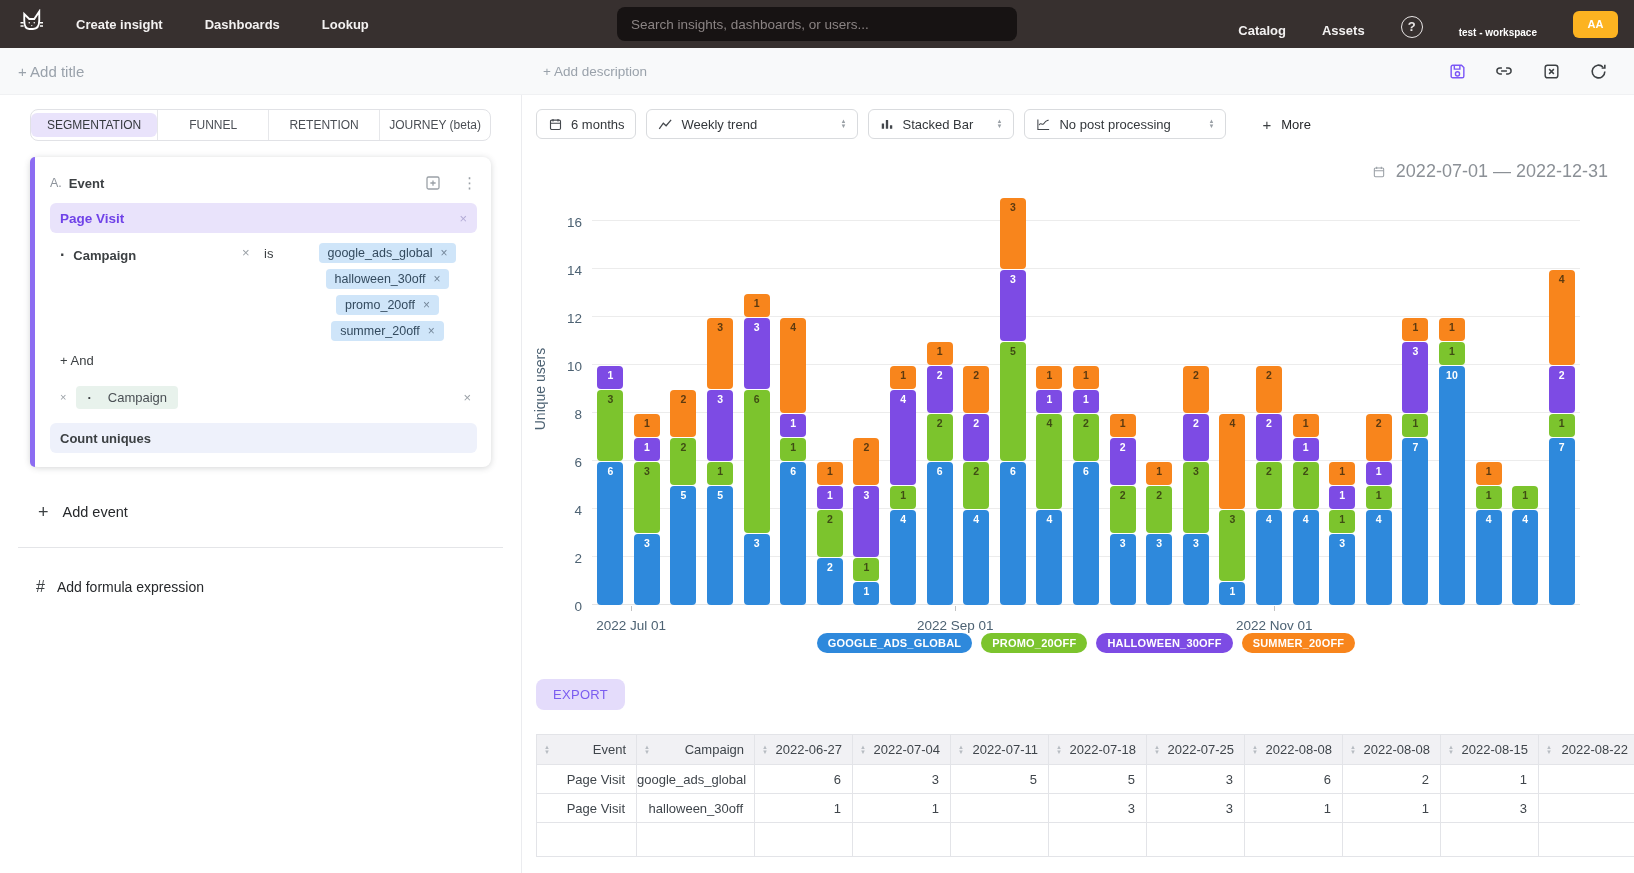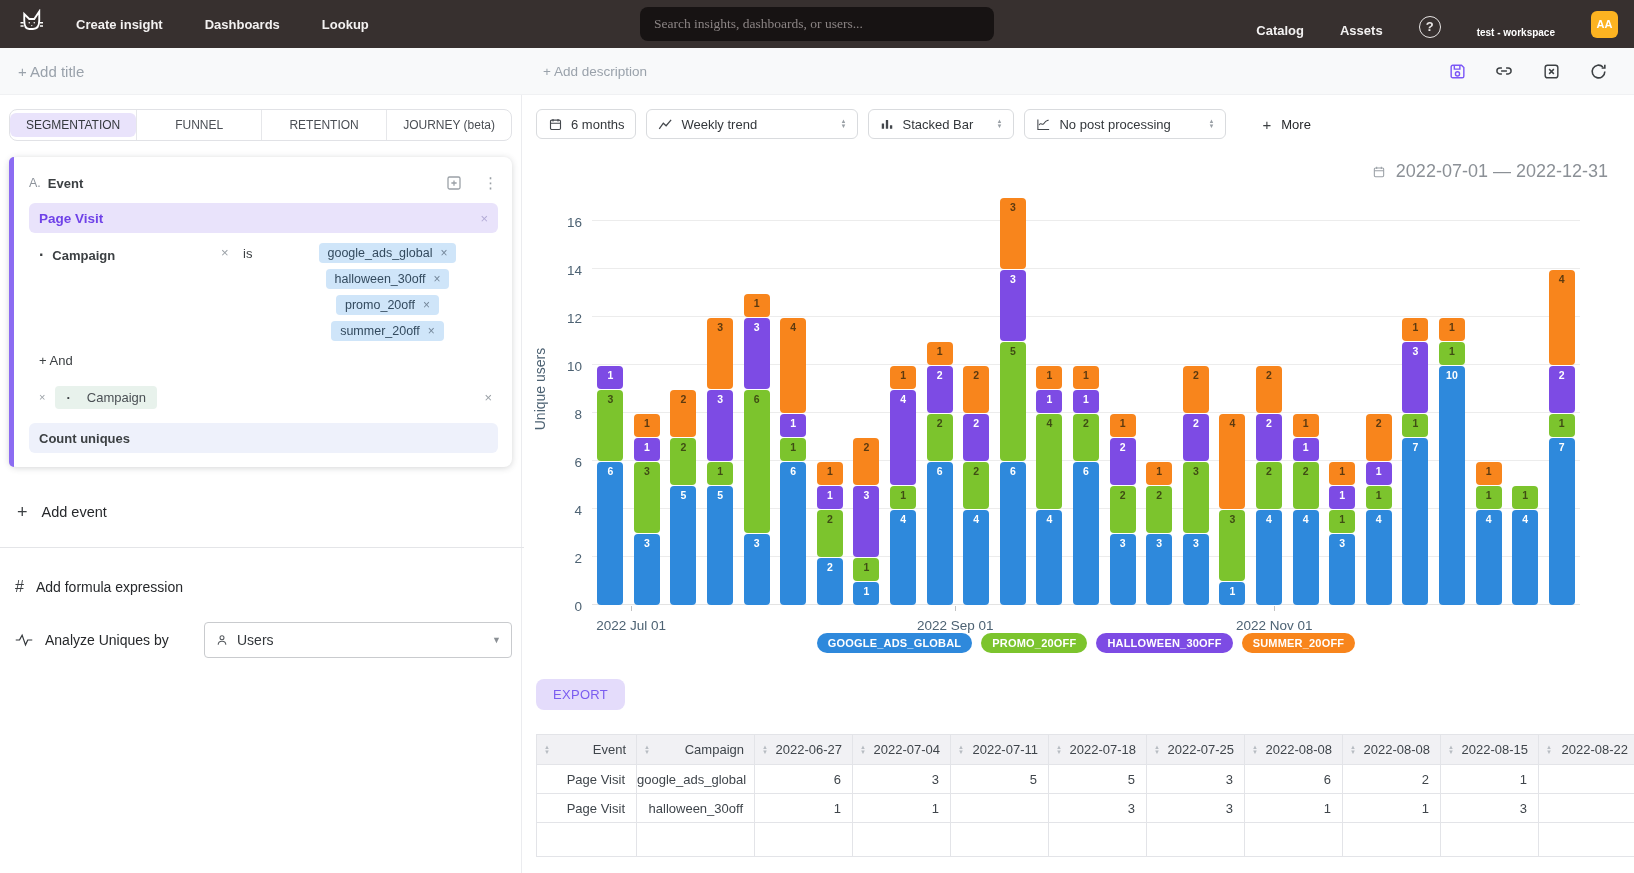--- a/index.html
+++ b/index.html
@@ -3,43 +3,43 @@
 <meta charset="utf-8">
 <style>
   * { margin:0; padding:0; box-sizing:border-box; }
   html,body { width:1634px; height:873px; overflow:hidden; background:#fff;
     font-family:"Liberation Sans", sans-serif; }
 
   
   .nav { height:48px; background:#37302f; display:flex; align-items:center; padding:4px 16px; position:relative; }
   .nav-logo { width:34px; height:34px; display:flex; align-items:center; justify-content:center; margin-right:26px; }
   .nav-item { color:#f3f1f1; font-size:13px; font-weight:700; margin-right:42px; cursor:pointer; }
-  .nav-search { position:absolute; left:50%; transform:translateX(-50%); width:354px;font-family:Liberation Serif, serif; }
+  .nav-search { position:absolute; left:50%; transform:translateX(-50%); width:400px; }
   .nav-search input { width:100%; height:34px; background:#171313; border:none; border-radius:8px;
       color:#cfc9c9; font-size:13.5px; padding:0 14px; font-family:inherit; }
   .nav-search input::placeholder { color:#8b8484; }
   .nav-right { margin-left:auto; display:flex; align-items:flex-end; gap:36px; }
   .help-icon { width:22px; height:22px; border:1.6px solid #e8e5e5; border-radius:50%; color:#e8e5e5;
       font-size:13px; font-weight:700; display:flex; align-items:center; justify-content:center; }
   .workspace { color:#ffffff; font-size:10px; font-weight:700; }
-  .avatar { width:27px; height:27px; border-radius:6px; background:#fcb321; color:#fff; font-size:11px;
+  .avatar { width:45px; height:27px; border-radius:6px; background:#fcb321; color:#fff; font-size:11px;
       font-weight:700; display:flex; align-items:center; justify-content:center; }
 
   
   .titlebar { height:47px; background:#f8f9fa; display:flex; align-items:center; position:relative;
       border-bottom:1px solid #f0f1f3; }
   .add-title { color:#9aa2ab; font-size:15px; margin-left:18px; }
   .add-desc { position:absolute; left:543px; color:#9aa2ab; font-size:13.5px; }
   .title-icons { margin-left:auto; display:flex; align-items:center; gap:27px; padding-right:26px; }
   .icon-btn { width:20px; height:20px; display:flex; align-items:center; justify-content:center; color:#3c4043; }
   .icon-btn.purple { color:#7b57f6; }
 
   
   .content { display:flex; height:778px; }
-  .left { width:522px; border-right:1px solid #ebecef; padding:14px 9px; background:#fff; }
+  .left { width:522px; border-right:1px solid #ebecef; padding:14px 30px; background:#fff; }
   .right { flex:1; padding:14px 0 0 14px; position:relative; overflow:hidden; }
 
   
   .tabs { display:flex; border:1px solid #e1e2e6; border-radius:8px; height:32px; background:#fff; }
   .tab { flex:1; display:flex; align-items:center; justify-content:center; font-size:12px; color:#4b4f55; }
   .tab + .tab { border-left:1px solid #e6e7ea; }
   .tab.active { border-left:none; }
   .tab.active > span { background:#e9e3fb; border-radius:6px; padding:5px 16px; color:#35393e; font-weight:500; }
 
   
@@ -291,38 +291,20 @@
       <span>Add event</span>
     </div>
 
     <div class="panel-divider"></div>
 
     <div class="formula-row">
       <span class="hash-glyph"></span>
       <span>Add formula expression</span>
     </div>
 
-    <div class="analyze-row">
-      <span>
-        <svg width="18" height="14" viewBox="0 0 24 16" fill="none" stroke="#33373b" stroke-width="1.6">
-          <polyline points="1 8 6 8 9.5 1.5 14 14.5 17 8 23 8"></polyline>
-        </svg>
-      </span>
-      <span class="analyze-label">Analyze Uniques by</span>
-      <div class="analyze-select">
-        <span>
-          <svg width="14" height="14" viewBox="0 0 24 24" fill="none" stroke="#55595e" stroke-width="1.8">
-            <circle cx="12" cy="8" r="3.4"></circle>
-            <path d="M5.5 20 c0-3.8 2.9-6 6.5-6 s6.5 2.2 6.5 6"></path>
-          </svg>
-        </span>
-        <span class="val">Users</span>
-        <span class="caret-down"></span>
-      </div>
-    </div>
   </div>
 
   <div class="right">
     <div class="toolbar">
       <div class="tool-btn">
         <svg width="15" height="15" viewBox="0 0 24 24" fill="none" stroke="#43474c" stroke-width="1.8">
           <rect x="4" y="5" width="16" height="15" rx="2"></rect>
           <path d="M8 3 v4 M16 3 v4 M4 10 h16"></path>
         </svg>
         <span>6 months</span>

